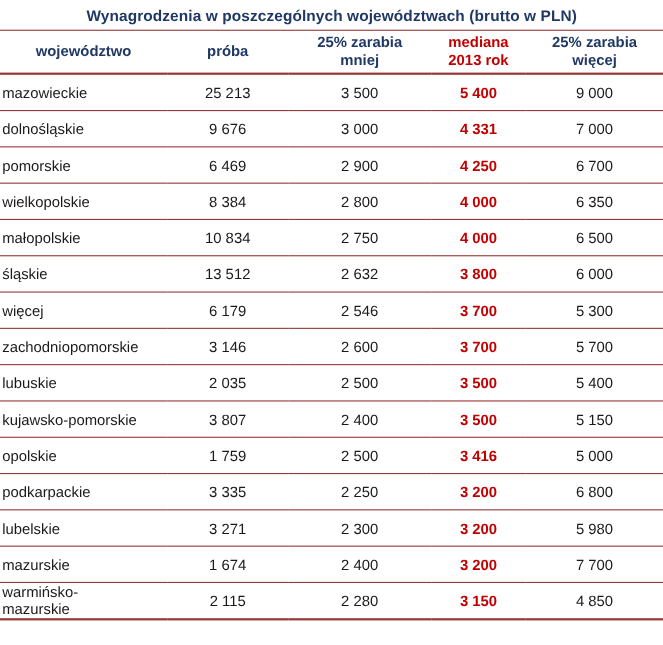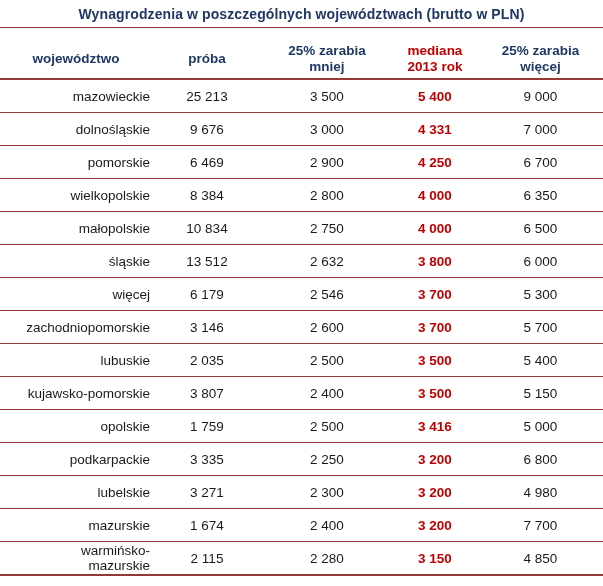--- a/index.html
+++ b/index.html
@@ -6,21 +6,21 @@
     --navy:#1F3864;
     --red:#C00000;
     --line:#953735;
     --text:#1A1A1A;
   }
   html,body{margin:0;padding:0;}
   body{
     width:603px;height:586px;overflow:hidden;background:#fff;
     font-family:"Liberation Sans", sans-serif;color:var(--text);
   }
-  .page{width:603px;height:516px;display:flex;flex-direction:column;gap:12px;}
+  .page{width:603px;height:516px;display:flex;flex-direction:column;}
   .title{
     text-align:center;font-weight:bold;font-size:14px;color:var(--navy);
     padding:6px 4px 5px;border-bottom:1px solid var(--line);
     letter-spacing:0.1px;
   }
   table{
     width:603px;border-collapse:collapse;table-layout:fixed;
   }
   col.c-region{width:152px;}
   col.c-sample{width:110px;}
@@ -33,21 +33,21 @@
     border-bottom:2px solid var(--line);padding:1px 0;
     line-height:16px;
   }
   th.accent{color:var(--red);}
   td{
     font-size:13.5px;text-align:center;vertical-align:middle;
     height:30px;padding:1px 2px;border-bottom:1px solid var(--line);
     white-space:nowrap;
   }
   td.region{
-    text-align:right;white-space:pre-line;line-height:15px;margin-top:33px;
+    text-align:left;white-space:pre-line;line-height:15px;margin-top:33px;
   }
   td.median{font-weight:bold;color:var(--red);}
   tbody tr:last-child td{border-bottom:2px solid var(--line);}
 </style>
 </head>
 <body>
 
 <div class="page">
   <div class="title">Wynagrodzenia w poszczególnych województwach (brutto w PLN)</div>
   <table>
@@ -163,21 +163,21 @@
           <td>3 335</td>
           <td>2 250</td>
           <td class="median">3 200</td>
           <td>6 800</td>
         </tr>
         <tr>
           <td class="region">lubelskie</td>
           <td>3 271</td>
           <td>2 300</td>
           <td class="median">3 200</td>
-          <td>4 980</td>
+          <td>5 980</td>
         </tr>
         <tr>
           <td class="region">mazurskie</td>
           <td>1 674</td>
           <td>2 400</td>
           <td class="median">3 200</td>
           <td>7 700</td>
         </tr>
         <tr>
           <td class="region">warmińsko-

